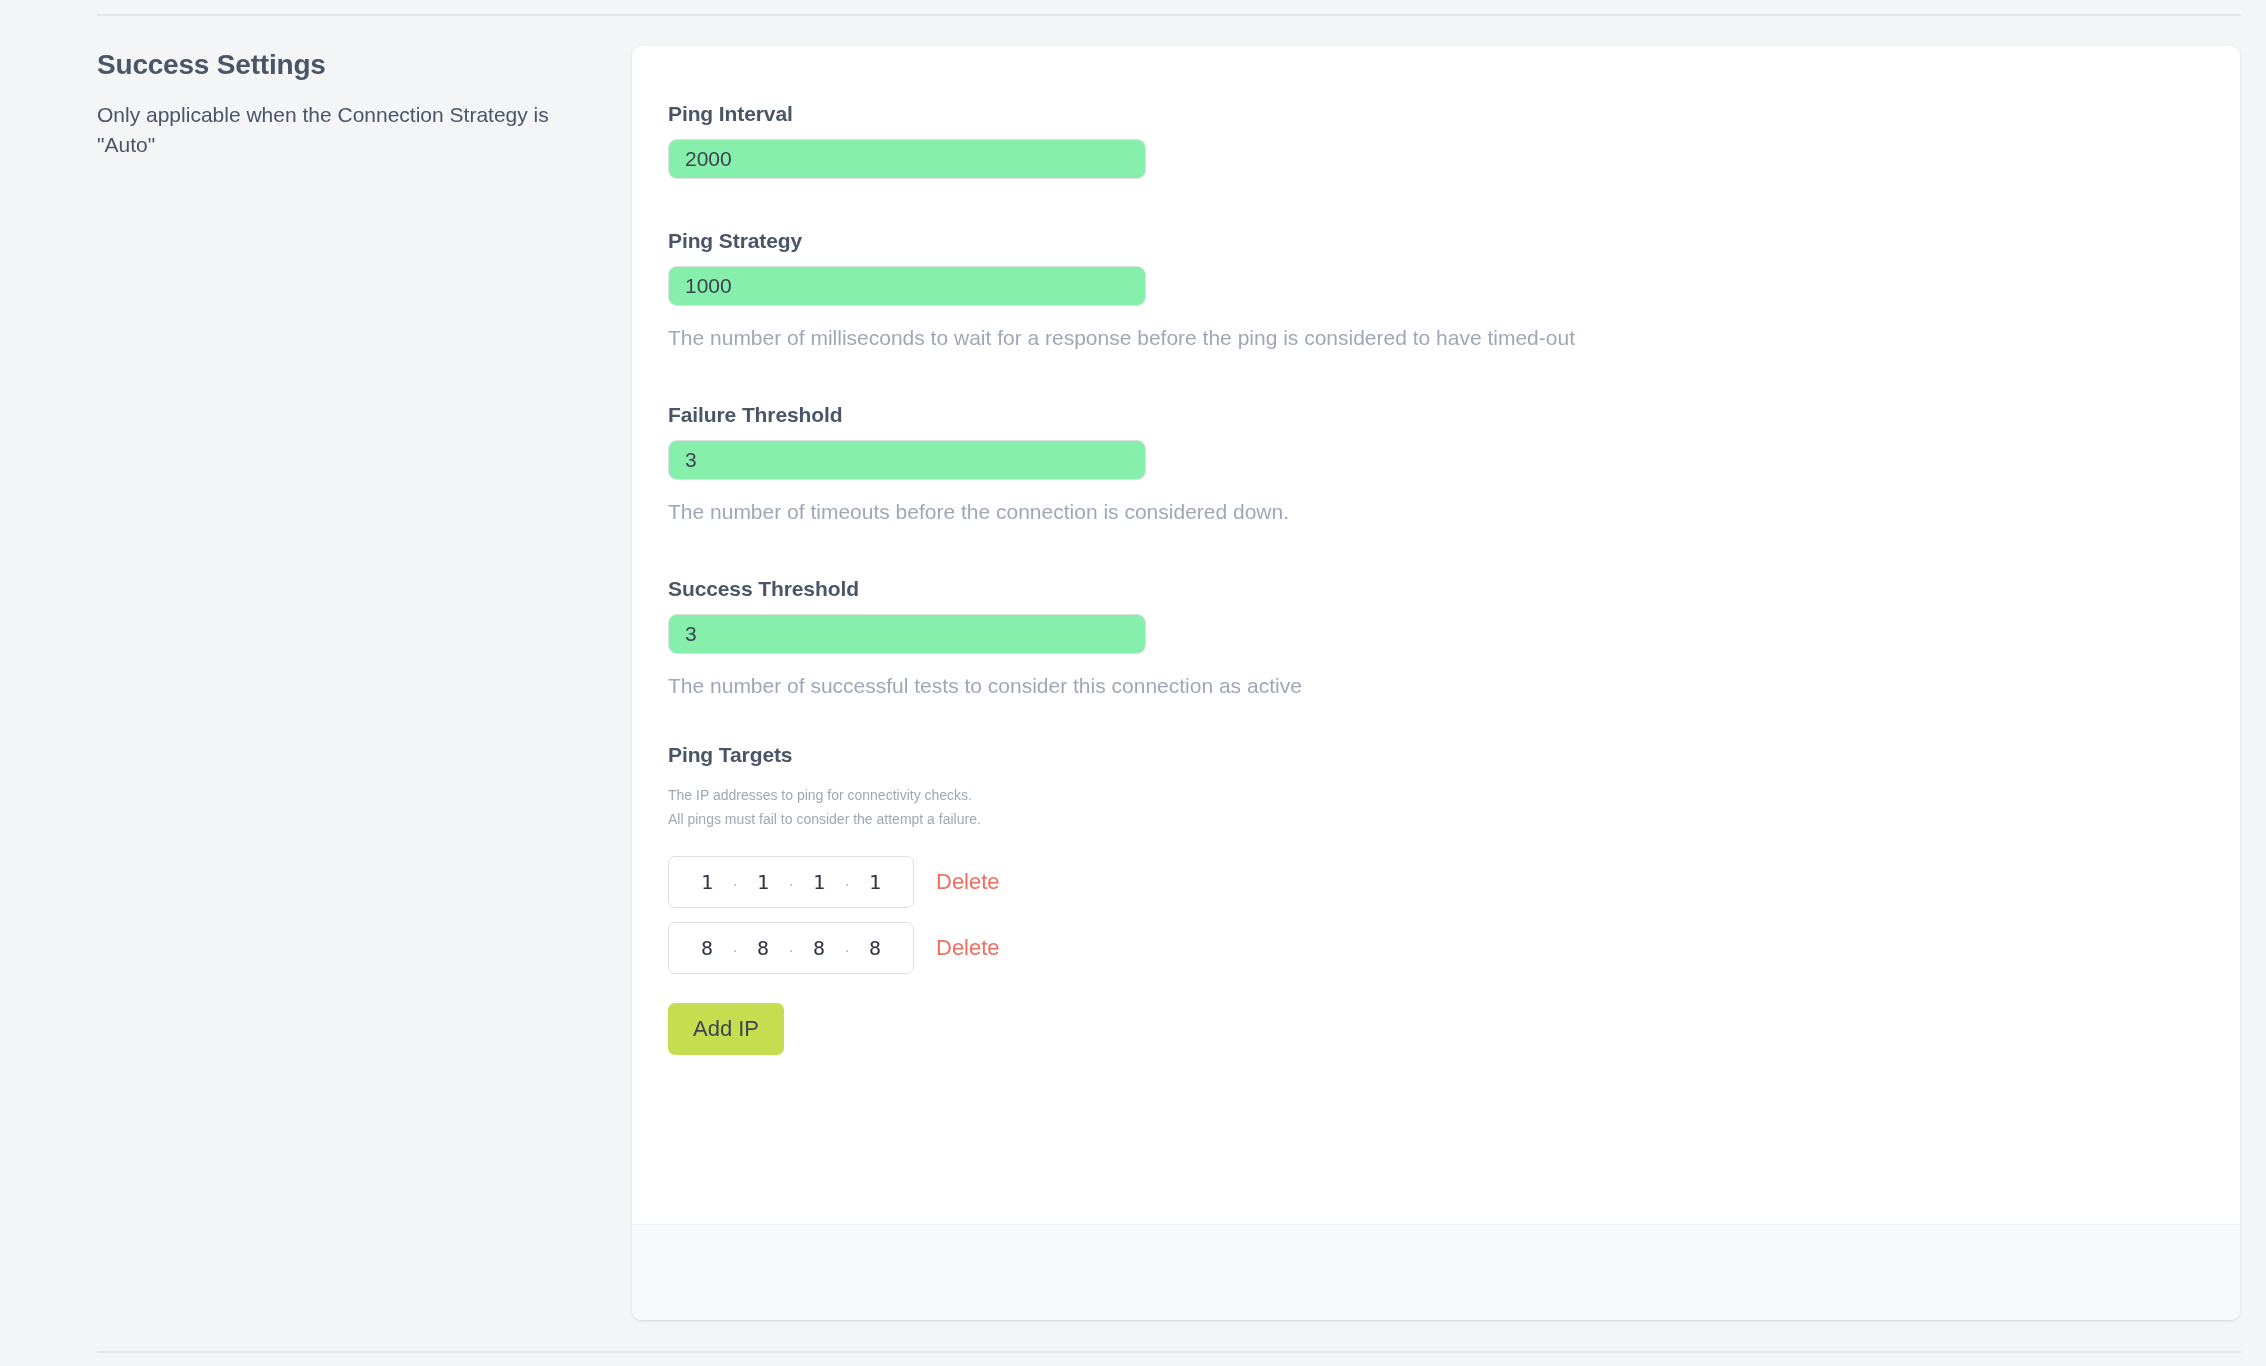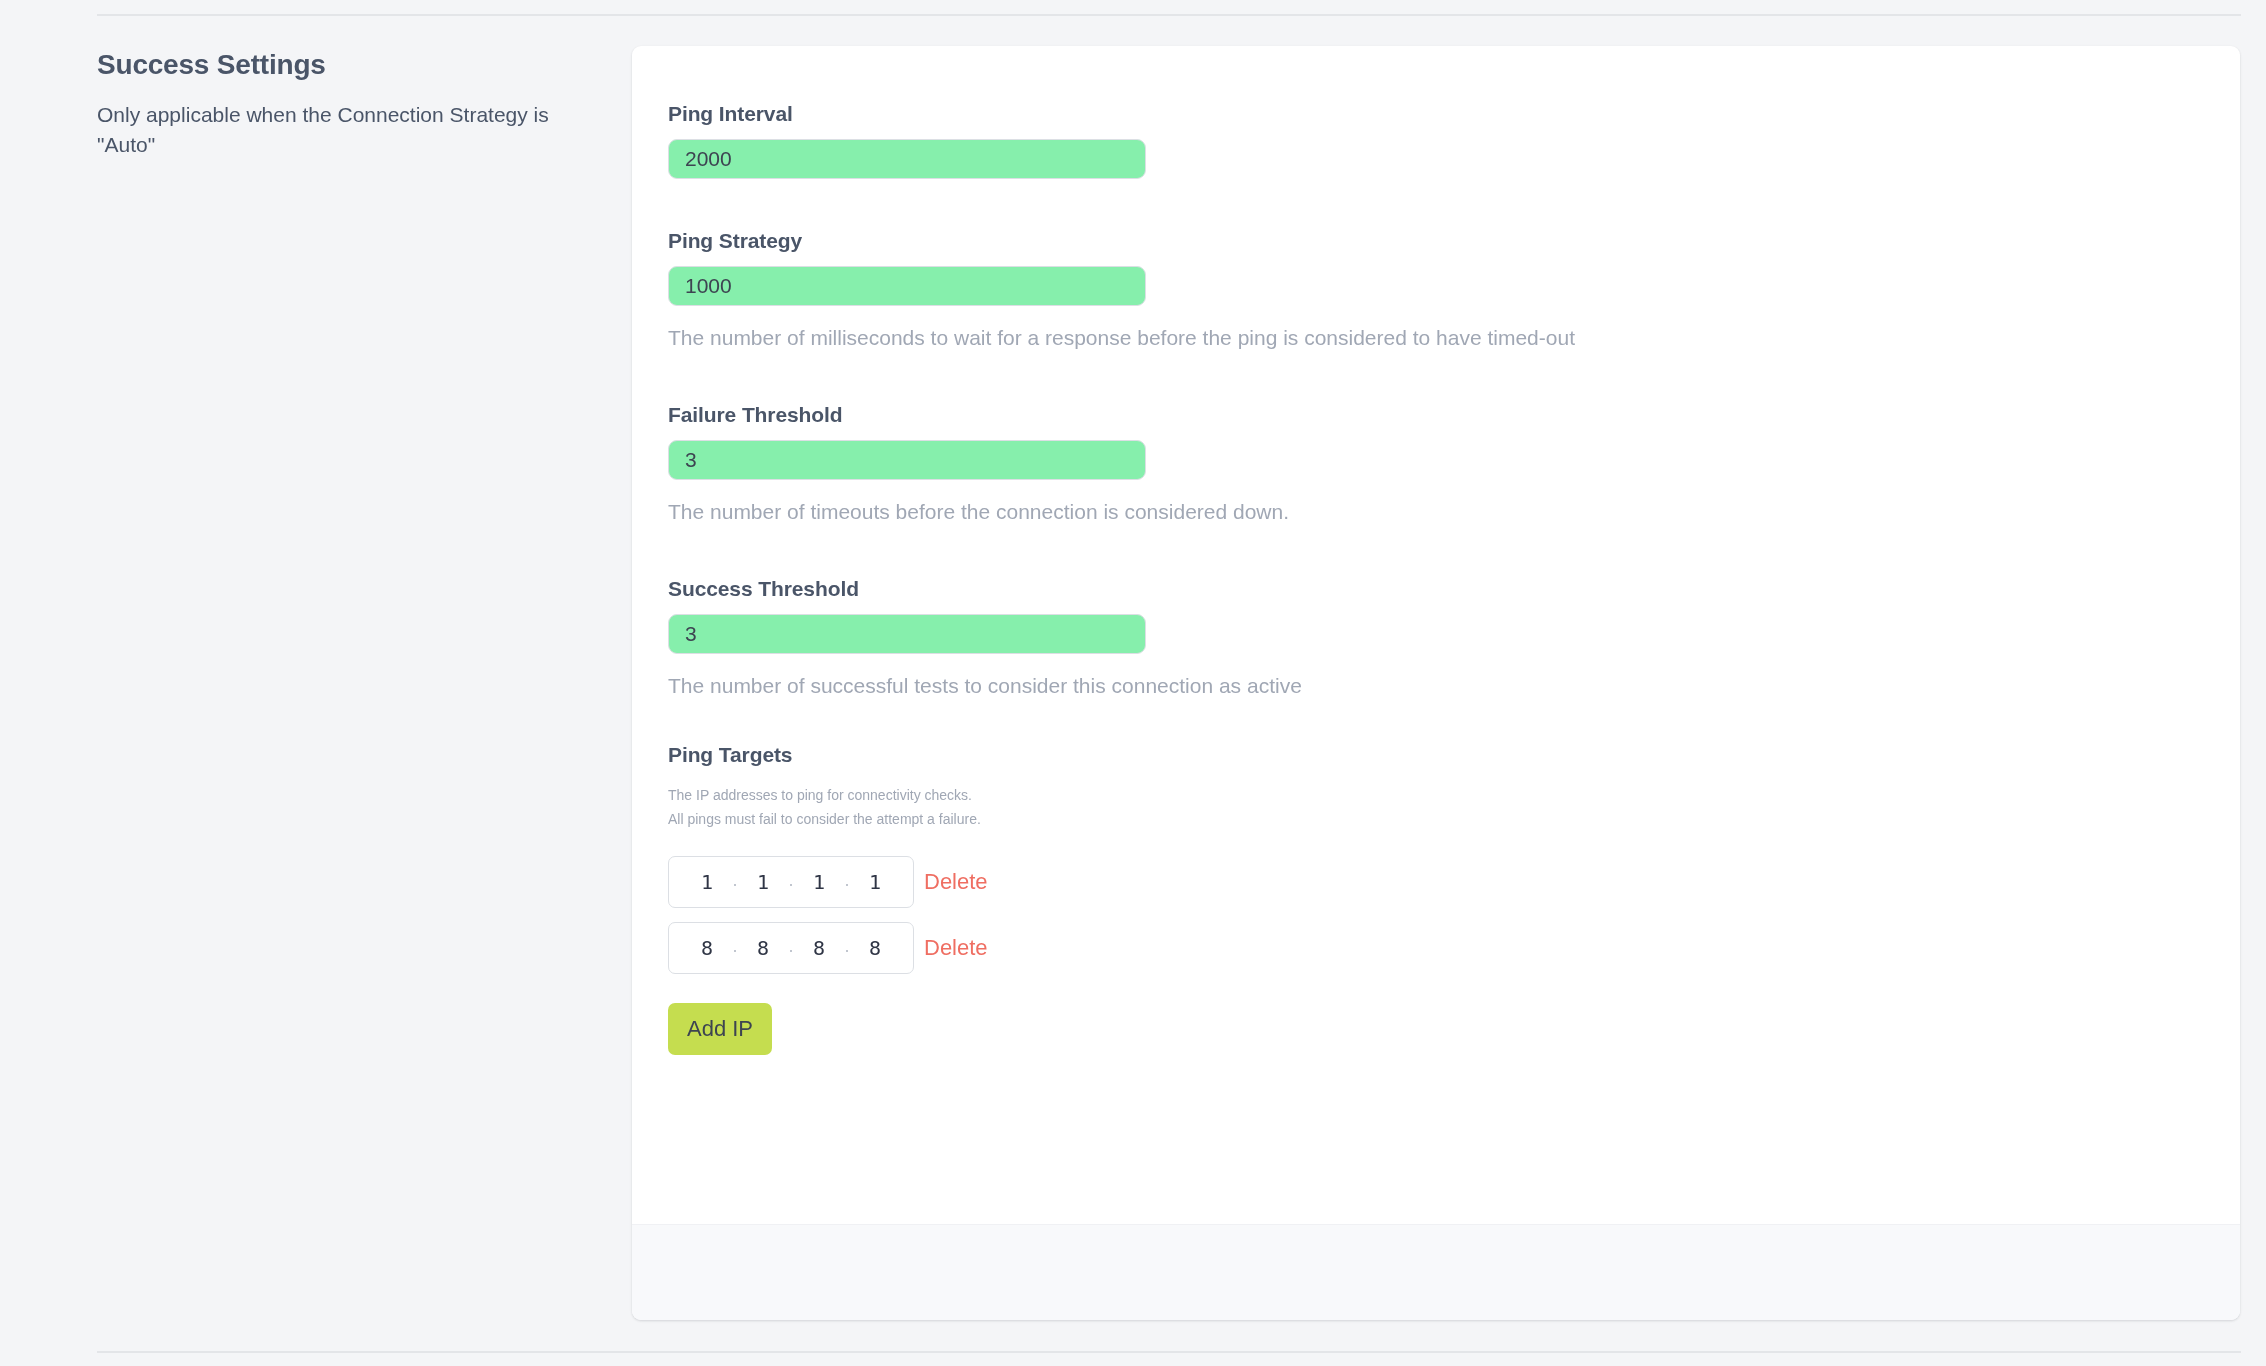--- a/index.html
+++ b/index.html
@@ -151,39 +151,39 @@
   }
   .ip-dot {
     width: 16px;
     text-align: center;
     color: #b9bec8;
     font-size: 18px;
     line-height: 1;
     padding-bottom: 4px;
   }
   .delete-link {
-    margin-left: 10px;
+    margin-left: 22px;
     font-size: 22px;
     color: #ef6e62;
     cursor: pointer;
     text-decoration: none;
     background: none;
     border: none;
     font-family: "Liberation Sans", sans-serif;
     padding: 0;
   }
   .add-btn {
     margin-top: 15px;
     background: #c5dd4f;
     border: none;
     border-radius: 7px;
     color: #3d4451;
     font-size: 22px;
     font-family: "Liberation Sans", sans-serif;
-    padding: 14px 19px;
+    padding: 14px 25px;
     cursor: pointer;
     display: inline-block;
     line-height: 1.1;
   }
 </style>
 </head>
 <body>
 
 <div class="page">
 

